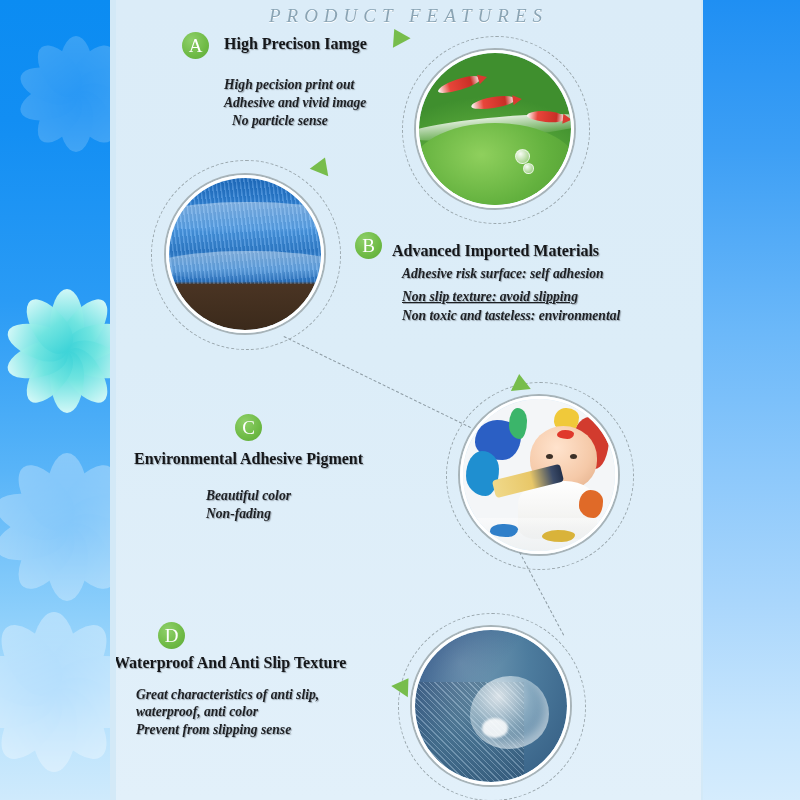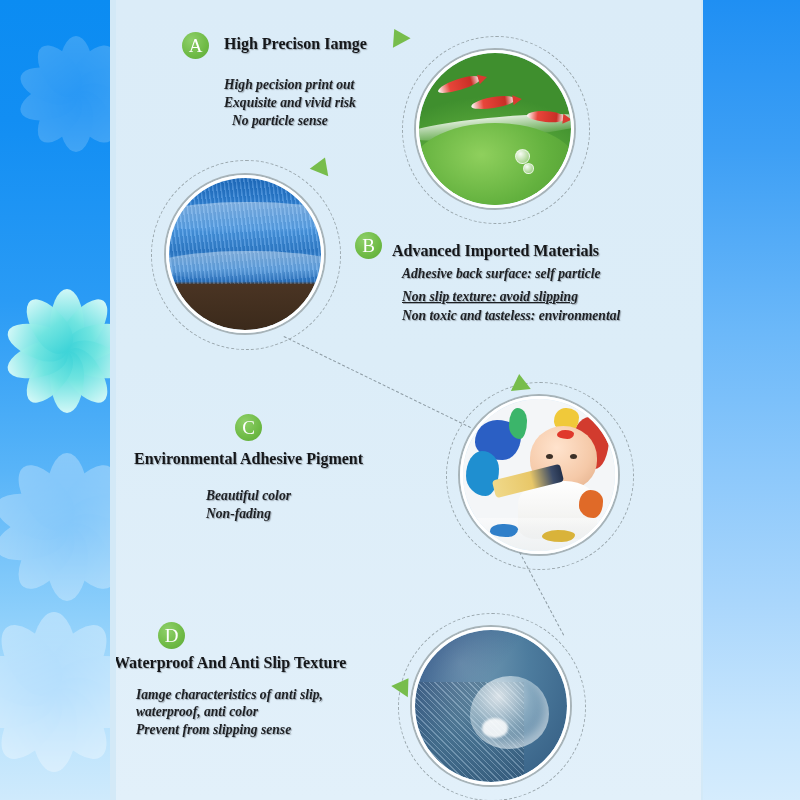--- a/index.html
+++ b/index.html
@@ -384,26 +384,27 @@
     
     
     
   </div>
 
   <div class="seam" id="seam-left"></div>
   <div class="seam" id="seam-right"></div>
 
   <div id="panel">
 
+    <div id="page-title">PRODUCT FEATURES</div>
 
     <div class="feature">
       <div class="badge" style="left:66px; top:32px;">A</div>
       <div class="feat-title" style="left:108px; top:35px;">High Precison Iamge</div>
       <div class="feat-body" style="left:108px; top:76px;">High pecision print out</div>
-      <div class="feat-body" style="left:108px; top:94px;">Exquisite and vivid risk</div>
+      <div class="feat-body" style="left:108px; top:94px;">Adhesive and vivid image</div>
       <div class="feat-body" style="left:108px; top:112px;margin-left:8px;">No particle sense</div>
     </div>
 
     <div class="photo-wrap" id="photo-a" style="left:300px; top:50px;">
       <div class="dash-arc" style="left:-14px; top:-14px; width:186px; height:186px;"></div>
       <div class="photo-ring" style="width:152px; height:152px;">
         <div class="photo">
           <div class="wave"></div>
           <div class="pad"></div>
           <div class="koi" style="left:18px; top:26px; transform:rotate(-16deg);"></div>
@@ -412,21 +413,21 @@
           <div class="bubble" style="left:96px; top:96px; width:13px; height:13px;"></div>
           <div class="bubble" style="left:104px; top:110px; width:9px; height:9px;"></div>
         </div>
       </div>
       <div class="arrow-tri" style="left:-28px; top:-22px; transform:rotate(-28deg);"></div>
     </div>
 
     <div class="feature">
       <div class="badge" style="left:239px; top:232px;">B</div>
       <div class="feat-title" style="left:276px; top:228px;margin-top:14px;">Advanced Imported Materials</div>
-      <div class="feat-body" style="left:286px; top:265px;">Adhesive back surface: self particle</div>
+      <div class="feat-body" style="left:286px; top:265px;">Adhesive risk surface: self adhesion</div>
       <div class="feat-body" style="left:286px; top:288px;text-decoration:underline;">Non slip texture: avoid slipping</div>
       <div class="feat-body" style="left:286px; top:307px;">Non toxic and tasteless: environmental</div>
     </div>
 
     <div class="photo-wrap" id="photo-b" style="left:50px; top:175px;">
       <div class="dash-arc" style="left:-15px; top:-15px; width:188px; height:188px;"></div>
       <div class="photo-ring" style="width:152px; height:152px;">
         <div class="photo">
           <div class="ribs"></div>
           <div class="fold" style="top:16%;"></div>
@@ -468,21 +469,21 @@
         </div>
       </div>
       <div class="arrow-tri" style="left:50px; top:-22px; transform:rotate(-6deg);"></div>
     </div>
 
     <div class="connector" style="left:404px; top:552px; width:94px; transform:rotate(62deg);"></div>
 
     <div class="feature">
       <div class="badge" style="left:42px; top:622px;">D</div>
       <div class="feat-title" style="left:-2px; top:654px;">Waterproof And Anti Slip Texture</div>
-      <div class="feat-body" style="left:20px; top:686px;">Iamge characteristics of anti slip,</div>
+      <div class="feat-body" style="left:20px; top:686px;">Great characteristics of anti slip,</div>
       <div class="feat-body" style="left:20px; top:703px;">waterproof, anti color</div>
       <div class="feat-body" style="left:20px; top:721px;">Prevent from slipping sense</div>
     </div>
 
     <div class="photo-wrap" id="photo-d" style="left:296px; top:627px;">
       <div class="dash-arc" style="left:-14px; top:-14px; width:186px; height:186px;"></div>
       <div class="photo-ring" style="width:152px; height:152px;">
         <div class="photo">
           <div class="veins"></div>
           <div class="hatch"></div>

